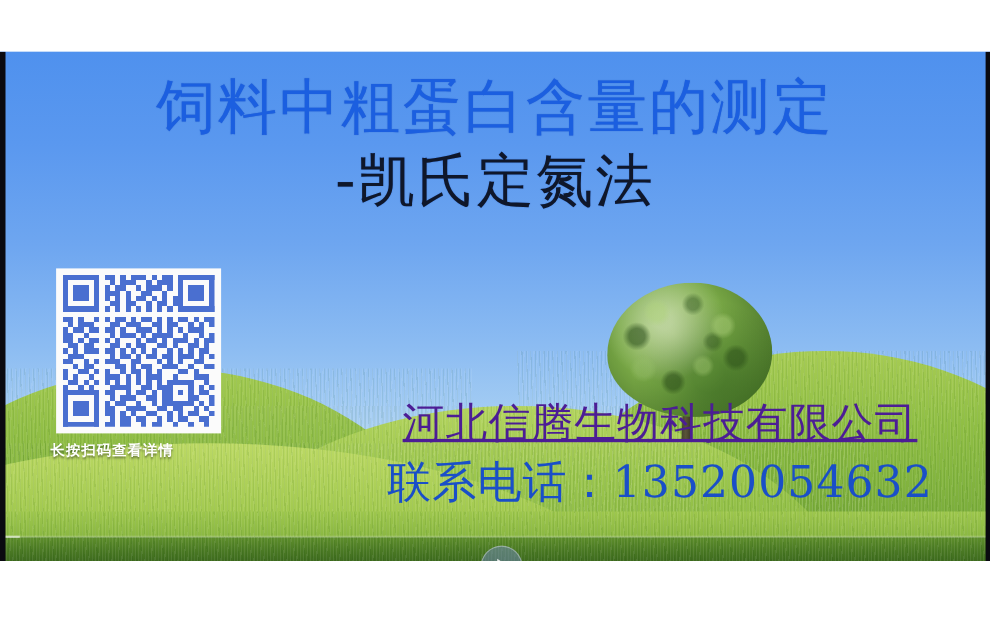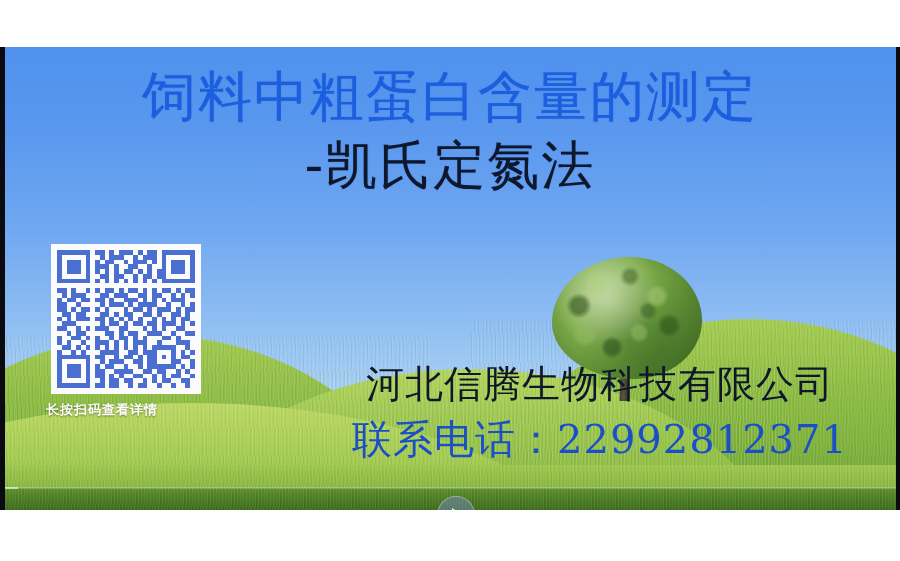--- a/index.html
+++ b/index.html
@@ -229,23 +229,24 @@
     left: 300px;
     top: 310px;
     width: 600px;
     text-align: center;
     z-index: 25;
   }
   #company-name {
     font-family: "DejaVu Sans", "Liberation Sans", sans-serif;
     font-size: 38px;
     line-height: 54px;
-    color: #0f172a;
+    color: #4c1d95;
     letter-spacing: 1px;
     white-space: nowrap;
+    text-decoration: underline;
   }
   #contact-person {
     font-family: "DejaVu Sans", "Liberation Sans", sans-serif;
     font-size: 38px;
     line-height: 56px;
     color: #1a4fc8;
     letter-spacing: 1px;
     white-space: nowrap;
   }
   #contact-phone {
@@ -359,21 +360,21 @@
       <div id="tree-canopy"></div>
     </div>
 
     <div id="title-block">
       <div id="main-title">饲料中粗蛋白含量的测定</div>
       <div id="sub-title">-凯氏定氮法</div>
     </div>
 
     <div id="company-block">
       <div id="company-name">河北信腾生物科技有限公司</div>
-      <div id="contact-phone">联系电话：22992812371</div>
+      <div id="contact-phone">联系电话：13520054632</div>
     </div>
 
     <div id="qr-block">
       <svg id="qr-code" viewBox="0 0 29 29" shape-rendering="crispEdges" xmlns="http://www.w3.org/2000/svg">
         <rect width="29" height="29" fill="#fbfbfb"></rect>
         <g fill="#4a6fd0">
 
           <rect x="0" y="0" width="7" height="1"></rect>
             <rect x="0" y="6" width="7" height="1"></rect>
           <rect x="0" y="0" width="1" height="7"></rect>

